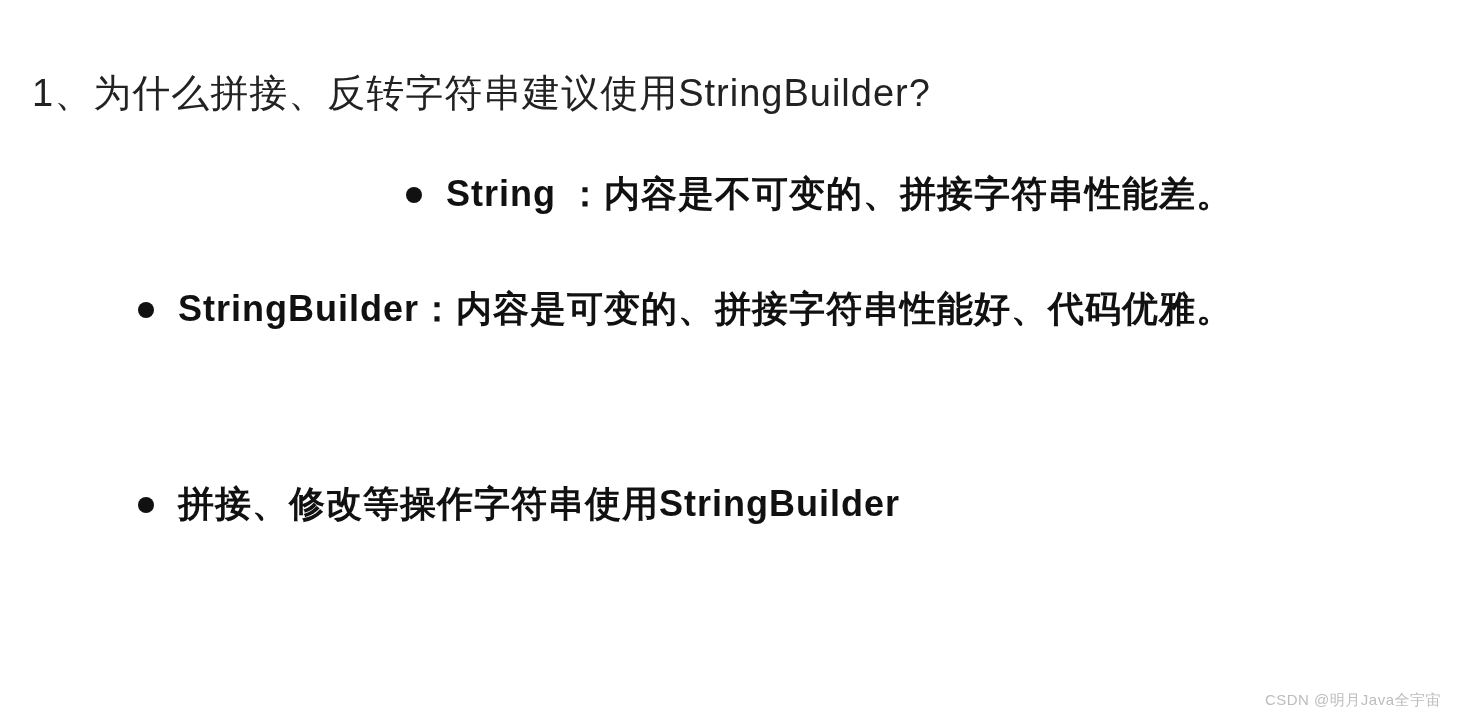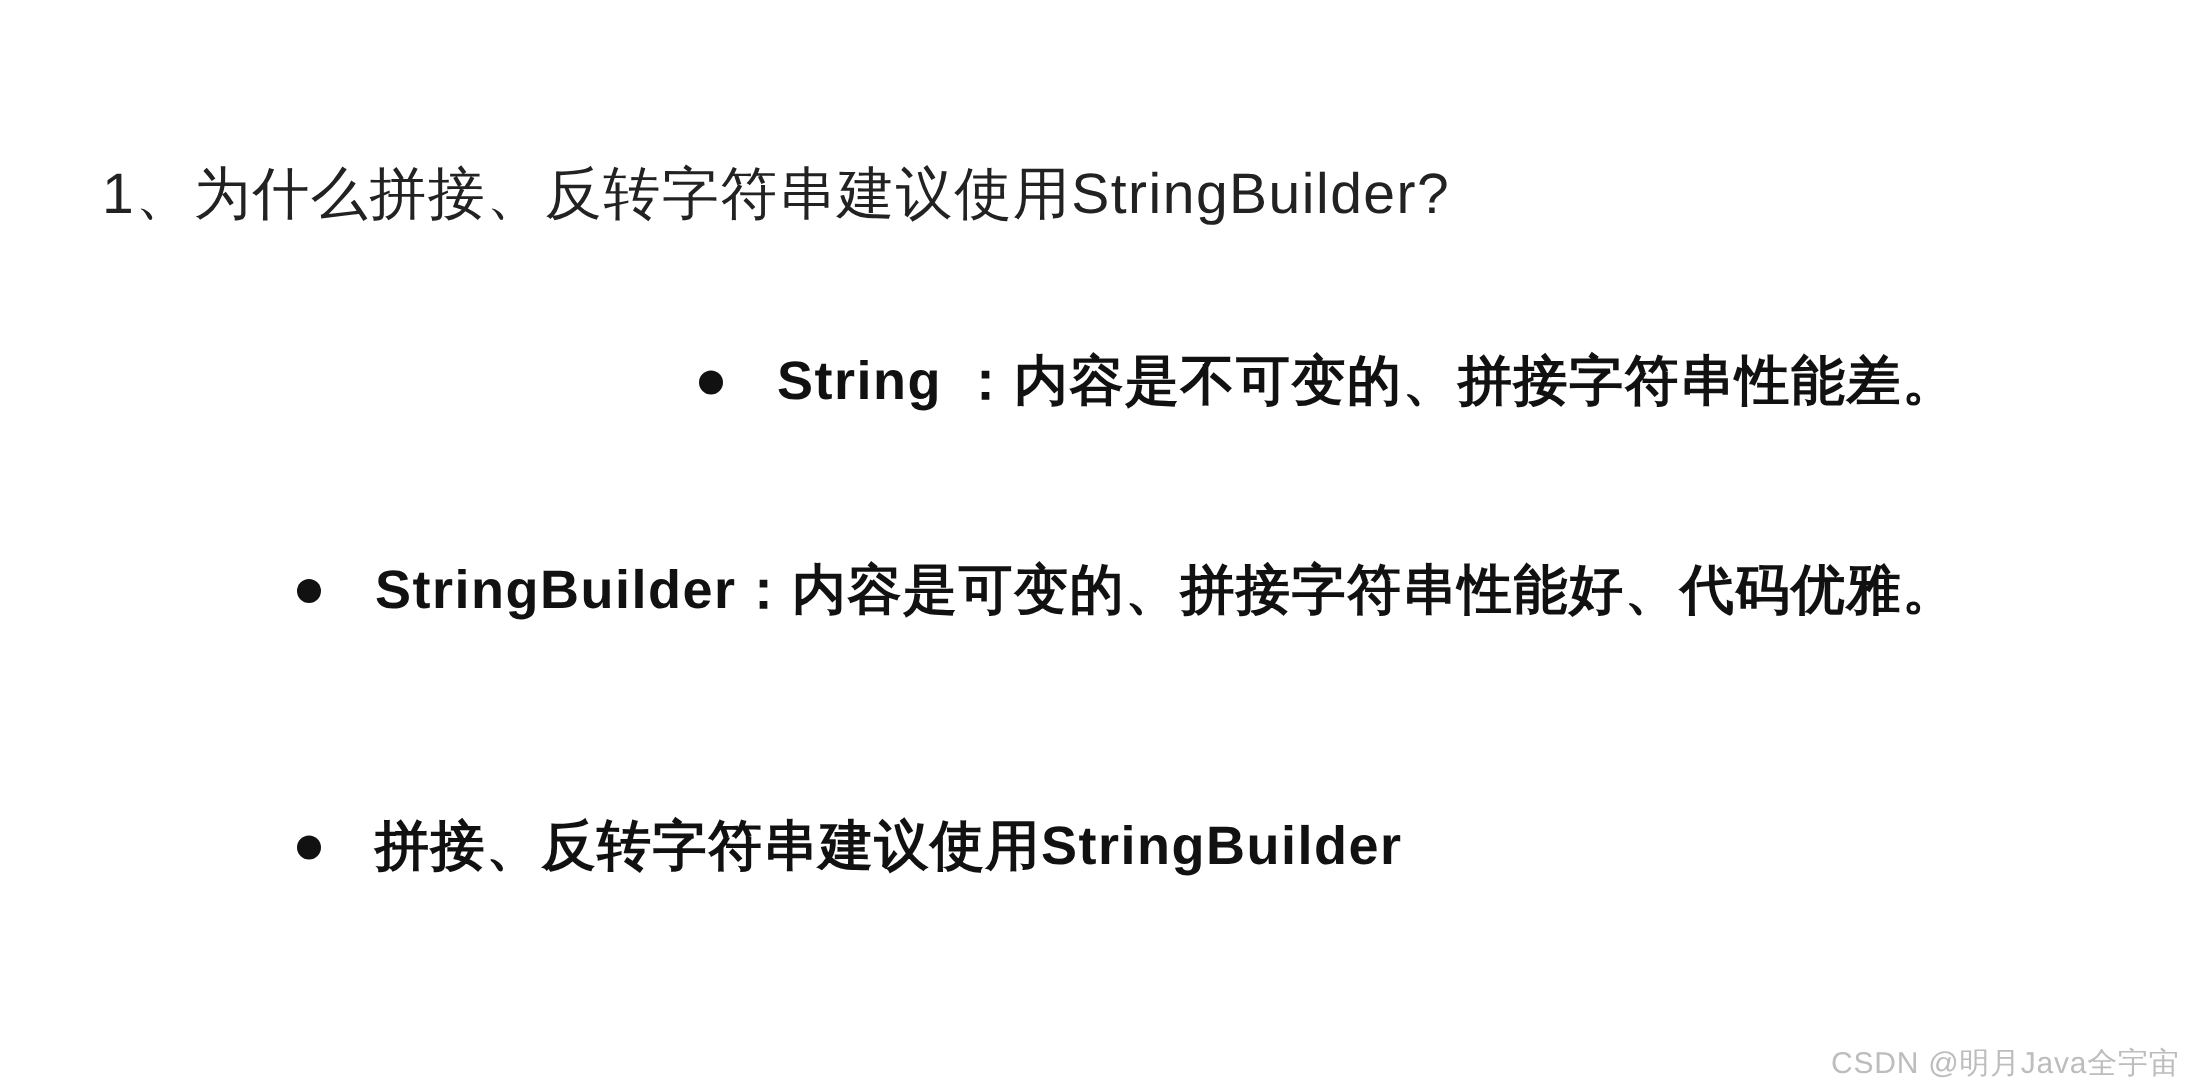--- a/index.html
+++ b/index.html
@@ -1,16 +1,16 @@
 <!DOCTYPE html>
 <html><head>
   <meta charset="utf-8">
   <style>
     * {
-      margin: 12px;
+      margin: 0;
       padding: 0;
       box-sizing: border-box;
     }
     body {
       width: 1459px;
       height: 722px;
       background: #ffffff;
       font-family: "Microsoft YaHei", "PingFang SC", "Hiragino Sans GB", sans-serif;
       position: relative;
       color: #1a1a1a;
@@ -50,21 +50,21 @@
       height: 16px;
       border-radius: 50%;
       background: #111;
       margin-right: 24px;
       flex-shrink: 0;
     }
     .watermark {
       position: absolute;
       bottom: 12px;
       right: 18px;
-      font-size: 20px;
+      font-size: 15px;
       color: #bdbdbd;
       letter-spacing: 0.5px;
     }
   </style>
 </head>
 <body>
 
 <div class="heading">1、为什么拼接、反转字符串建议使用StringBuilder?</div>
 
 <ul class="bullet-list list-top">
@@ -74,17 +74,17 @@
   </li>
   <li class="bullet-item">
     <span class="bullet-dot"></span>
     <span>StringBuilder：内容是可变的、拼接字符串性能好、代码优雅。</span>
   </li>
 </ul>
 
 <ul class="bullet-list list-bottom">
   <li class="bullet-item">
     <span class="bullet-dot"></span>
-    <span>拼接、反转字符串建议使用StringBuilder</span>
+    <span>拼接、修改等操作字符串使用StringBuilder</span>
   </li>
 </ul>
 
 <div class="watermark">CSDN @明月Java全宇宙</div>
 
 </body></html>

